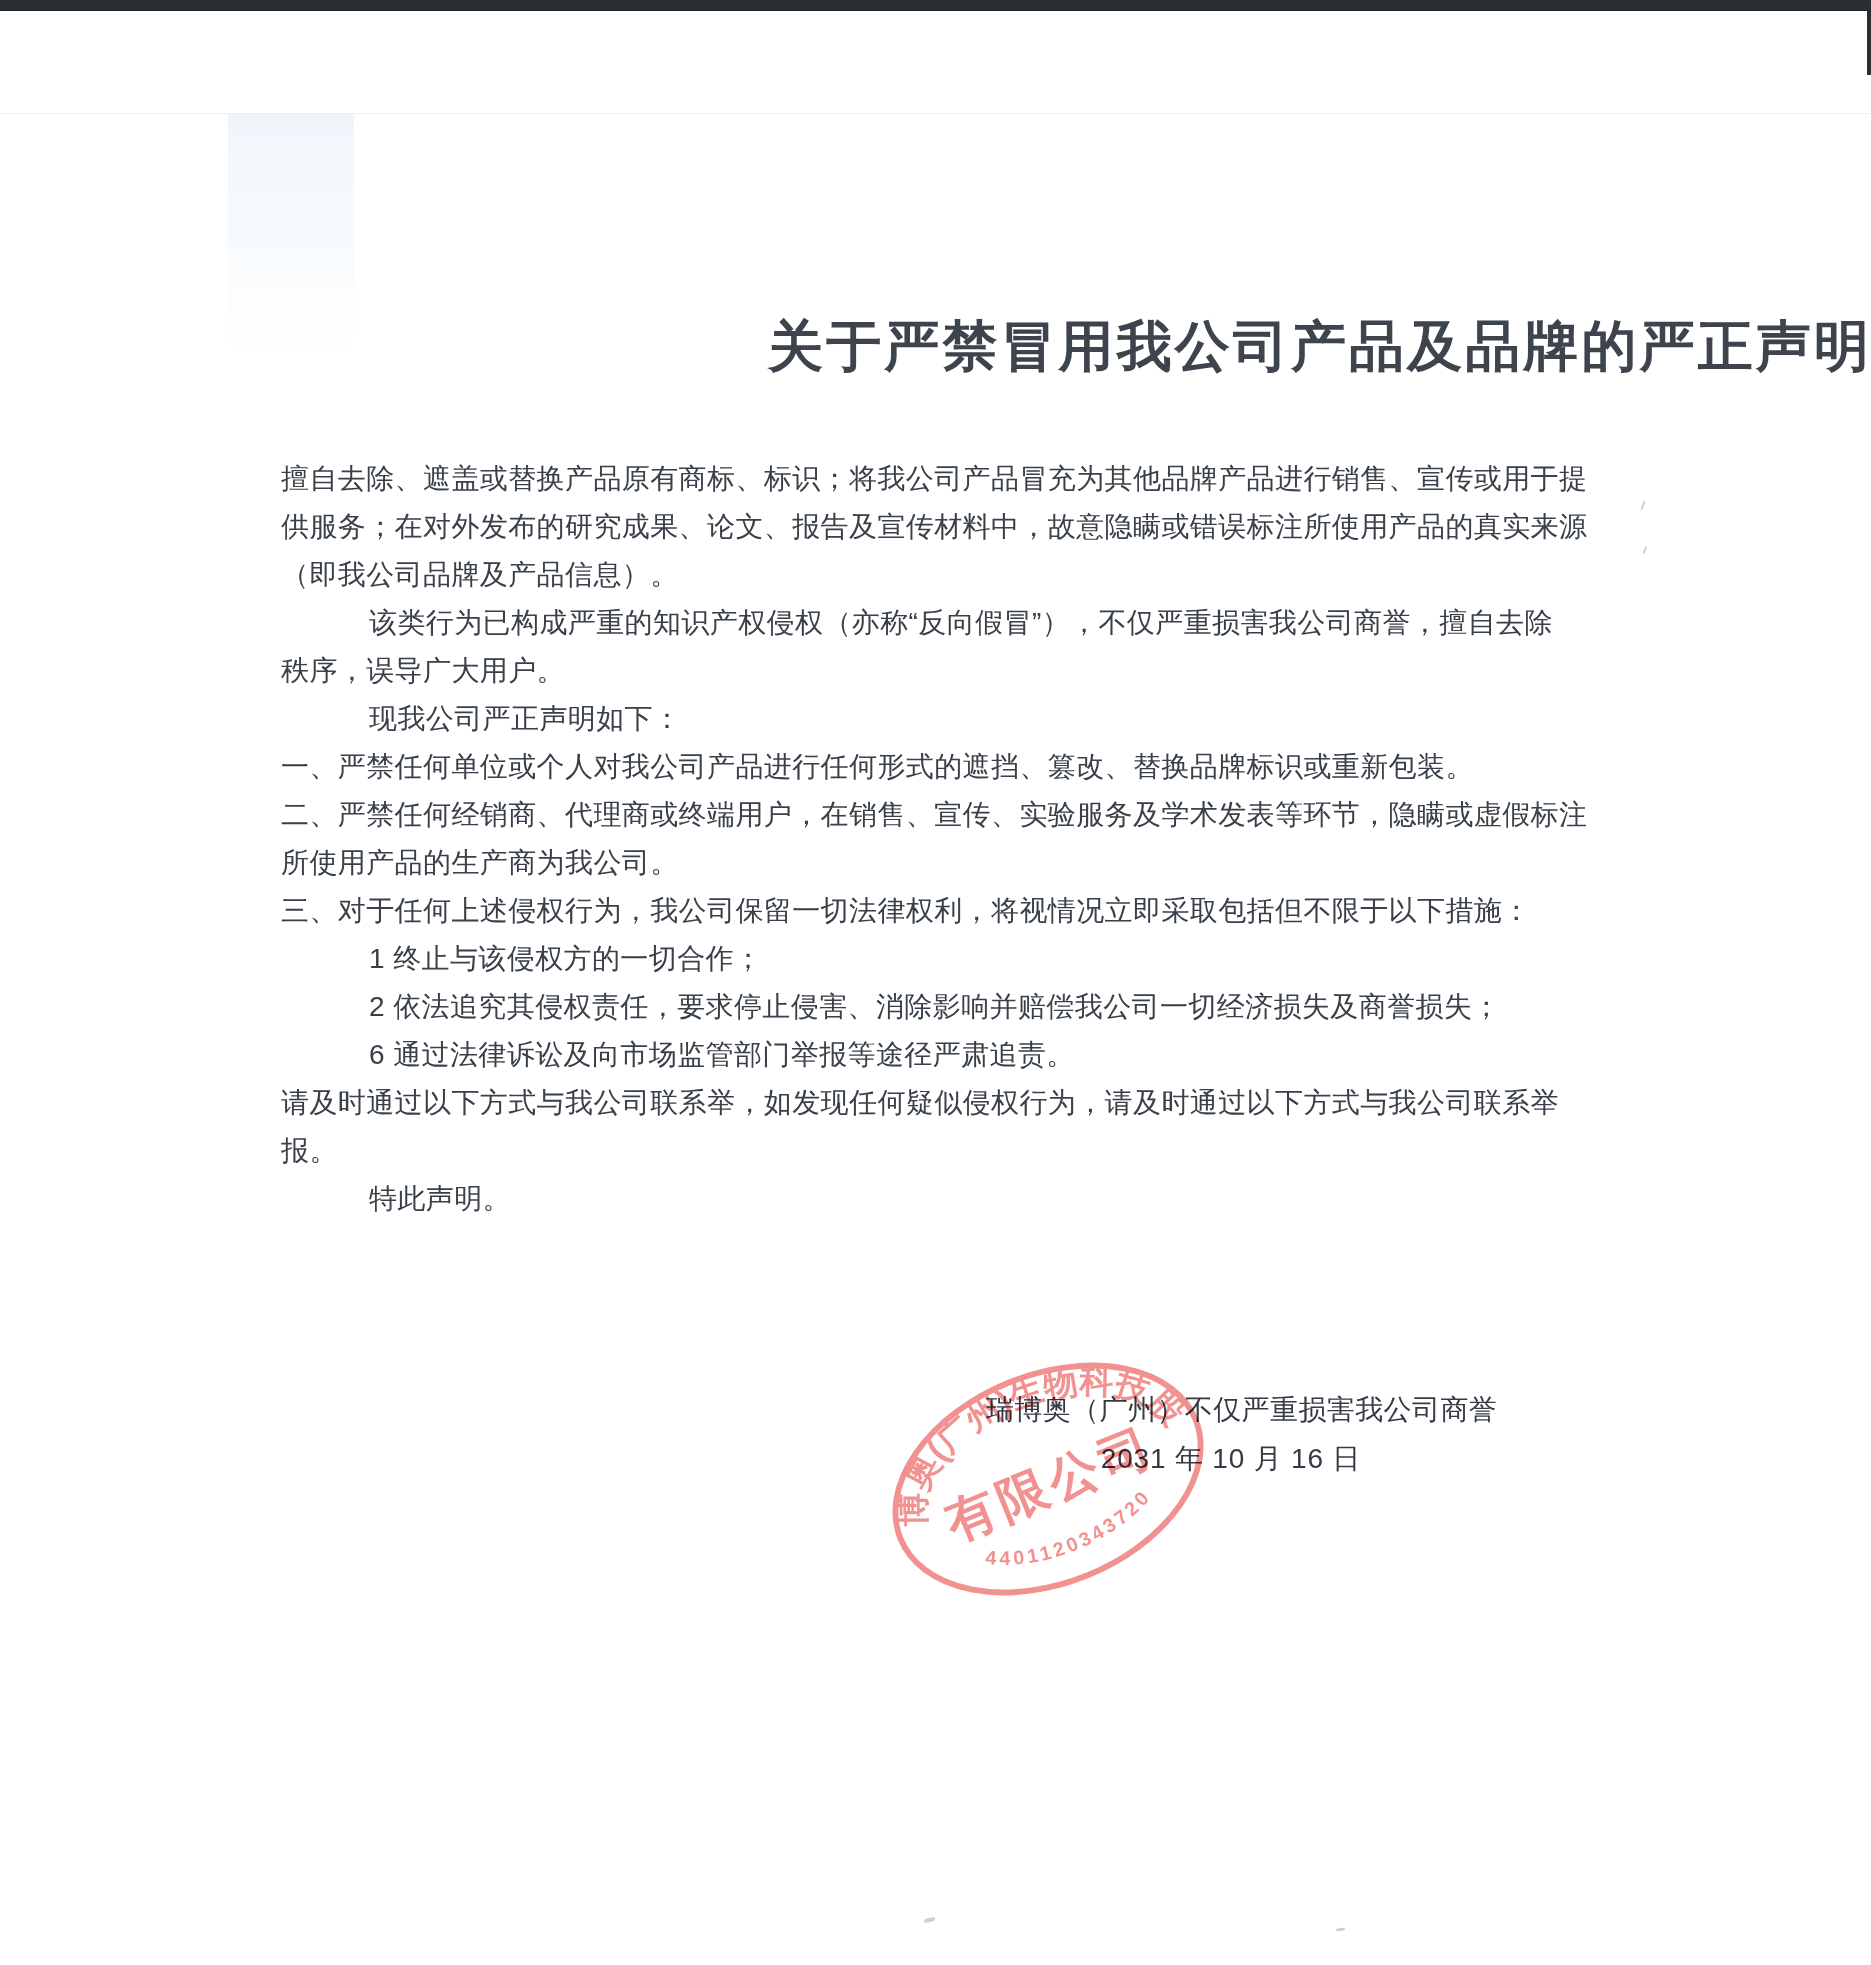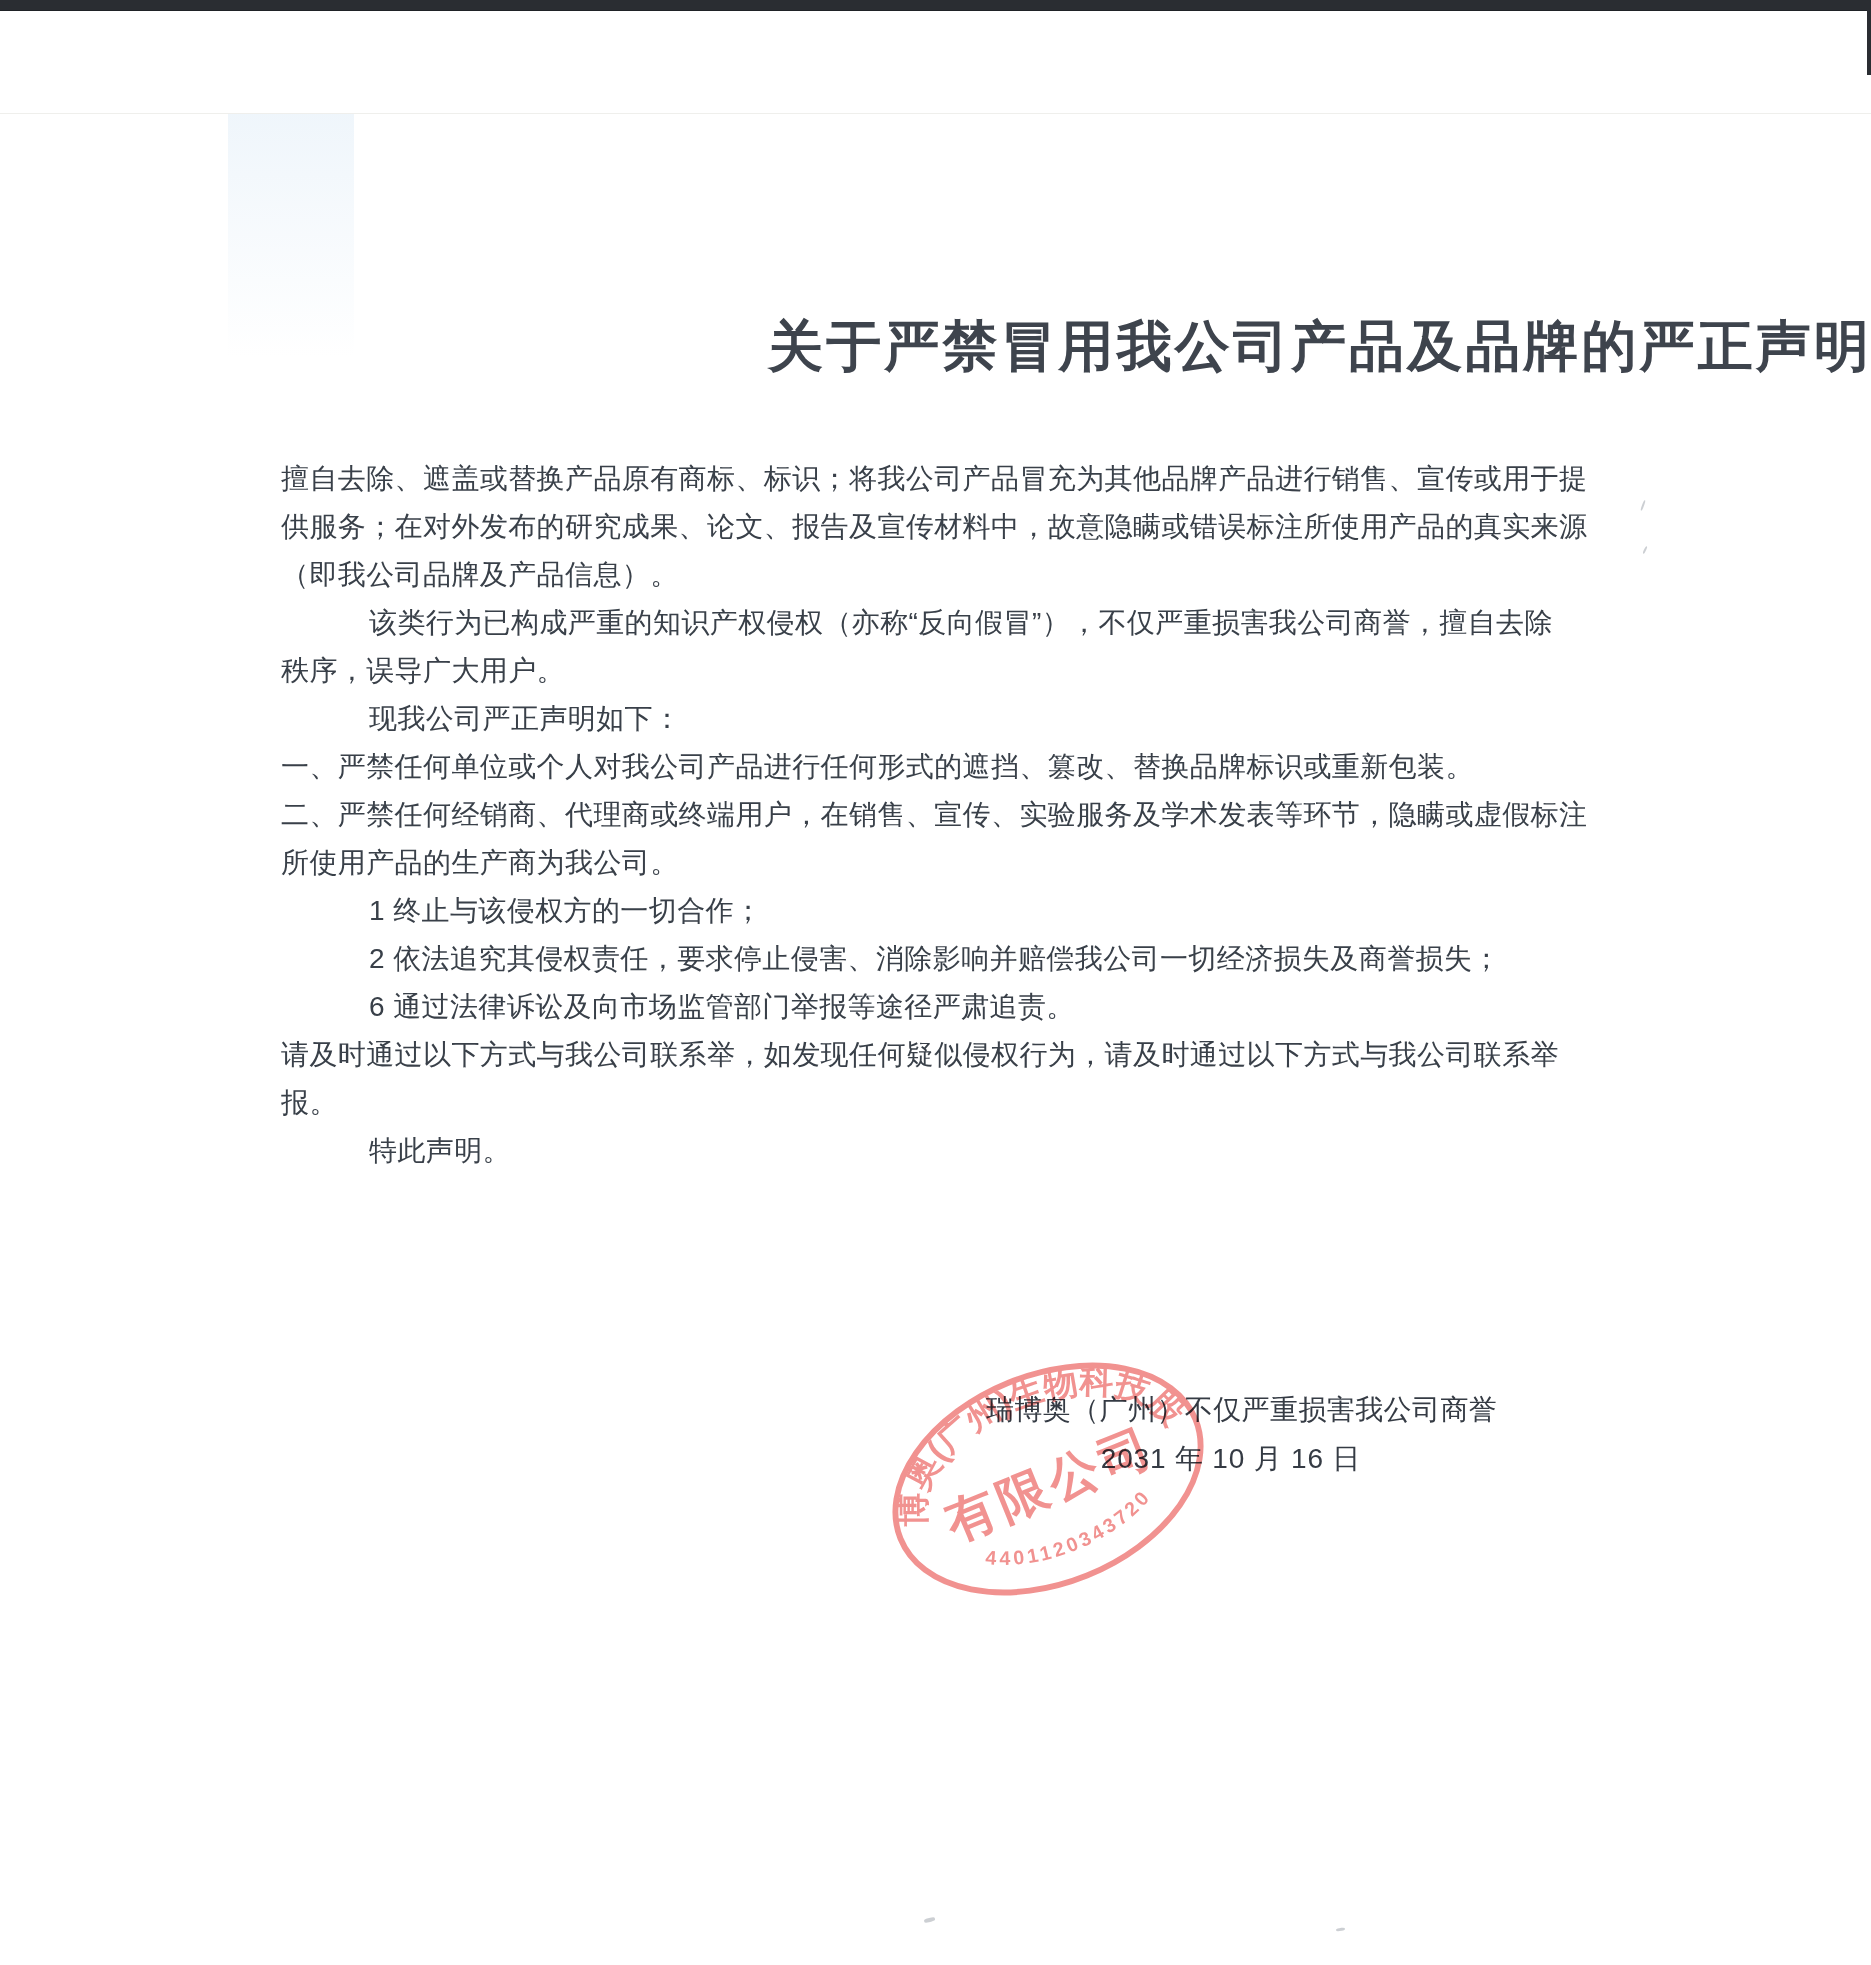--- a/index.html
+++ b/index.html
@@ -88,20 +88,21 @@
   <div class="doc-lines">
       <div class="doc-line">擅自去除、遮盖或替换产品原有商标、标识；将我公司产品冒充为其他品牌产品进行销售、宣传或用于提</div>
       <div class="doc-line">供服务；在对外发布的研究成果、论文、报告及宣传材料中，故意隐瞒或错误标注所使用产品的真实来源</div>
       <div class="doc-line">（即我公司品牌及产品信息）。</div>
       <div class="doc-line indent">该类行为已构成严重的知识产权侵权（亦称“反向假冒”），不仅严重损害我公司商誉，擅自去除</div>
       <div class="doc-line">秩序，误导广大用户。</div>
       <div class="doc-line indent">现我公司严正声明如下：</div>
       <div class="doc-line">一、严禁任何单位或个人对我公司产品进行任何形式的遮挡、篡改、替换品牌标识或重新包装。</div>
       <div class="doc-line">二、严禁任何经销商、代理商或终端用户，在销售、宣传、实验服务及学术发表等环节，隐瞒或虚假标注</div>
       <div class="doc-line">所使用产品的生产商为我公司。</div>
+      <div class="doc-line">三、对于任何上述侵权行为，我公司保留一切法律权利，将视情况立即采取包括但不限于以下措施：</div>
       <div class="doc-line indent">1  终止与该侵权方的一切合作；</div>
       <div class="doc-line indent">2  依法追究其侵权责任，要求停止侵害、消除影响并赔偿我公司一切经济损失及商誉损失；</div>
       <div class="doc-line indent">6  通过法律诉讼及向市场监管部门举报等途径严肃追责。</div>
       <div class="doc-line">请及时通过以下方式与我公司联系举，如发现任何疑似侵权行为，请及时通过以下方式与我公司联系举</div>
       <div class="doc-line">报。</div>
       <div class="doc-line indent">特此声明。</div>
     </div>
 
   <div class="sig-company">瑞博奥（广州）不仅严重损害我公司商誉</div>
   <div class="sig-date">2031 年 10 月 16 日</div>

